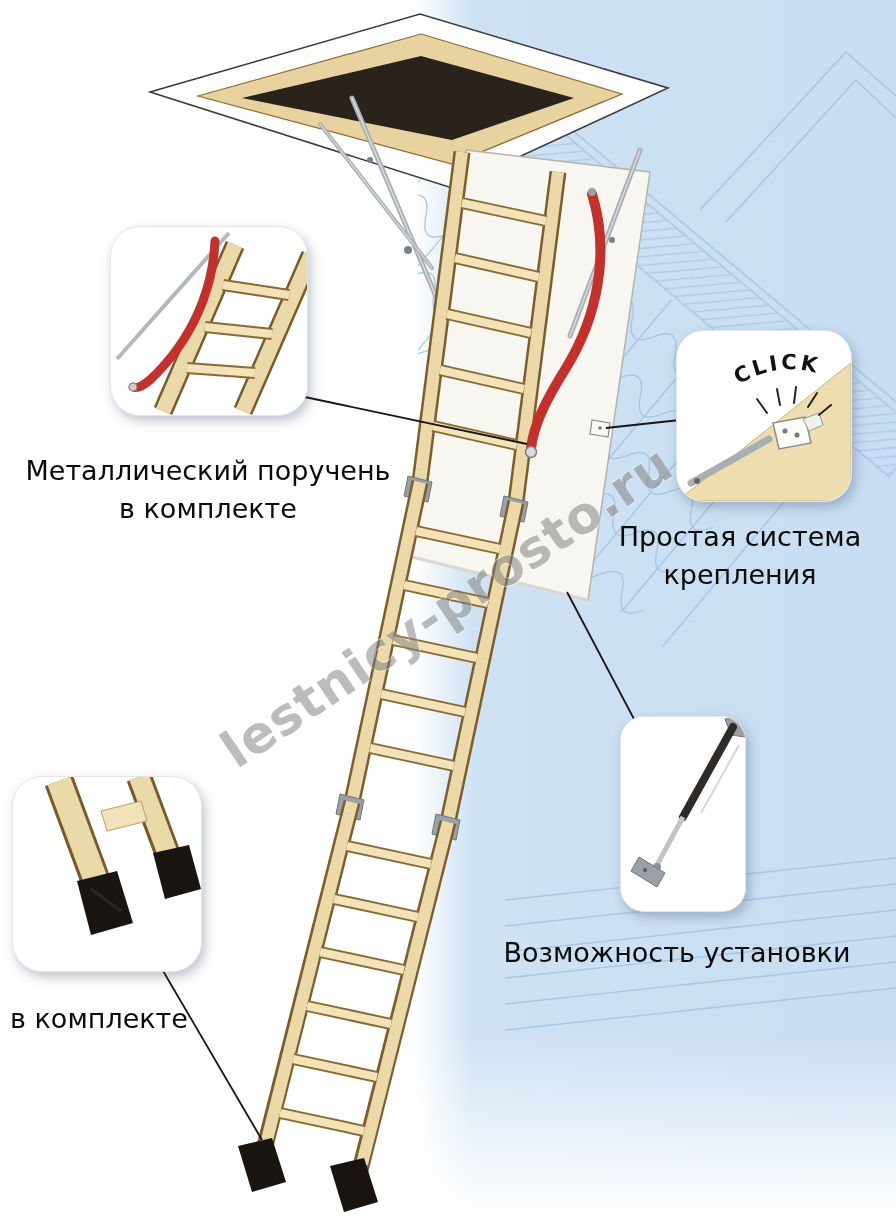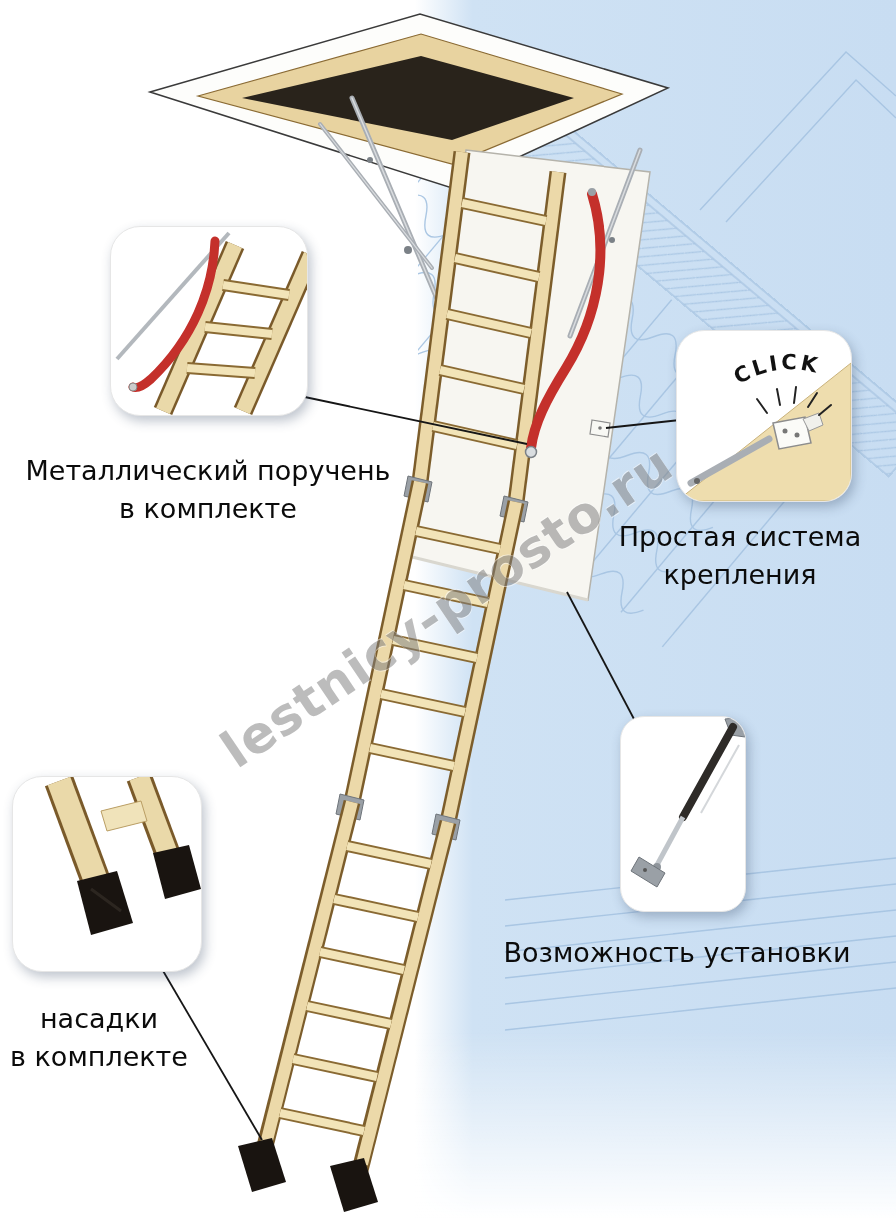--- a/index.html
+++ b/index.html
@@ -277,17 +277,16 @@
   <div class="label" style="left:592px;top:506px;width:296px">
     <div>Простая система</div>
     <div>крепления</div>
   </div>
 
   <div class="label" style="left:481px;top:922px;width:392px">
     <div>Возможность установки</div>
   </div>
 
   <div class="label" style="left:6px;top:988px;width:186px">
-    <div>насадки</div>
     <div>в комплекте</div>
   </div>
 
 </div>
 
 </body></html>

